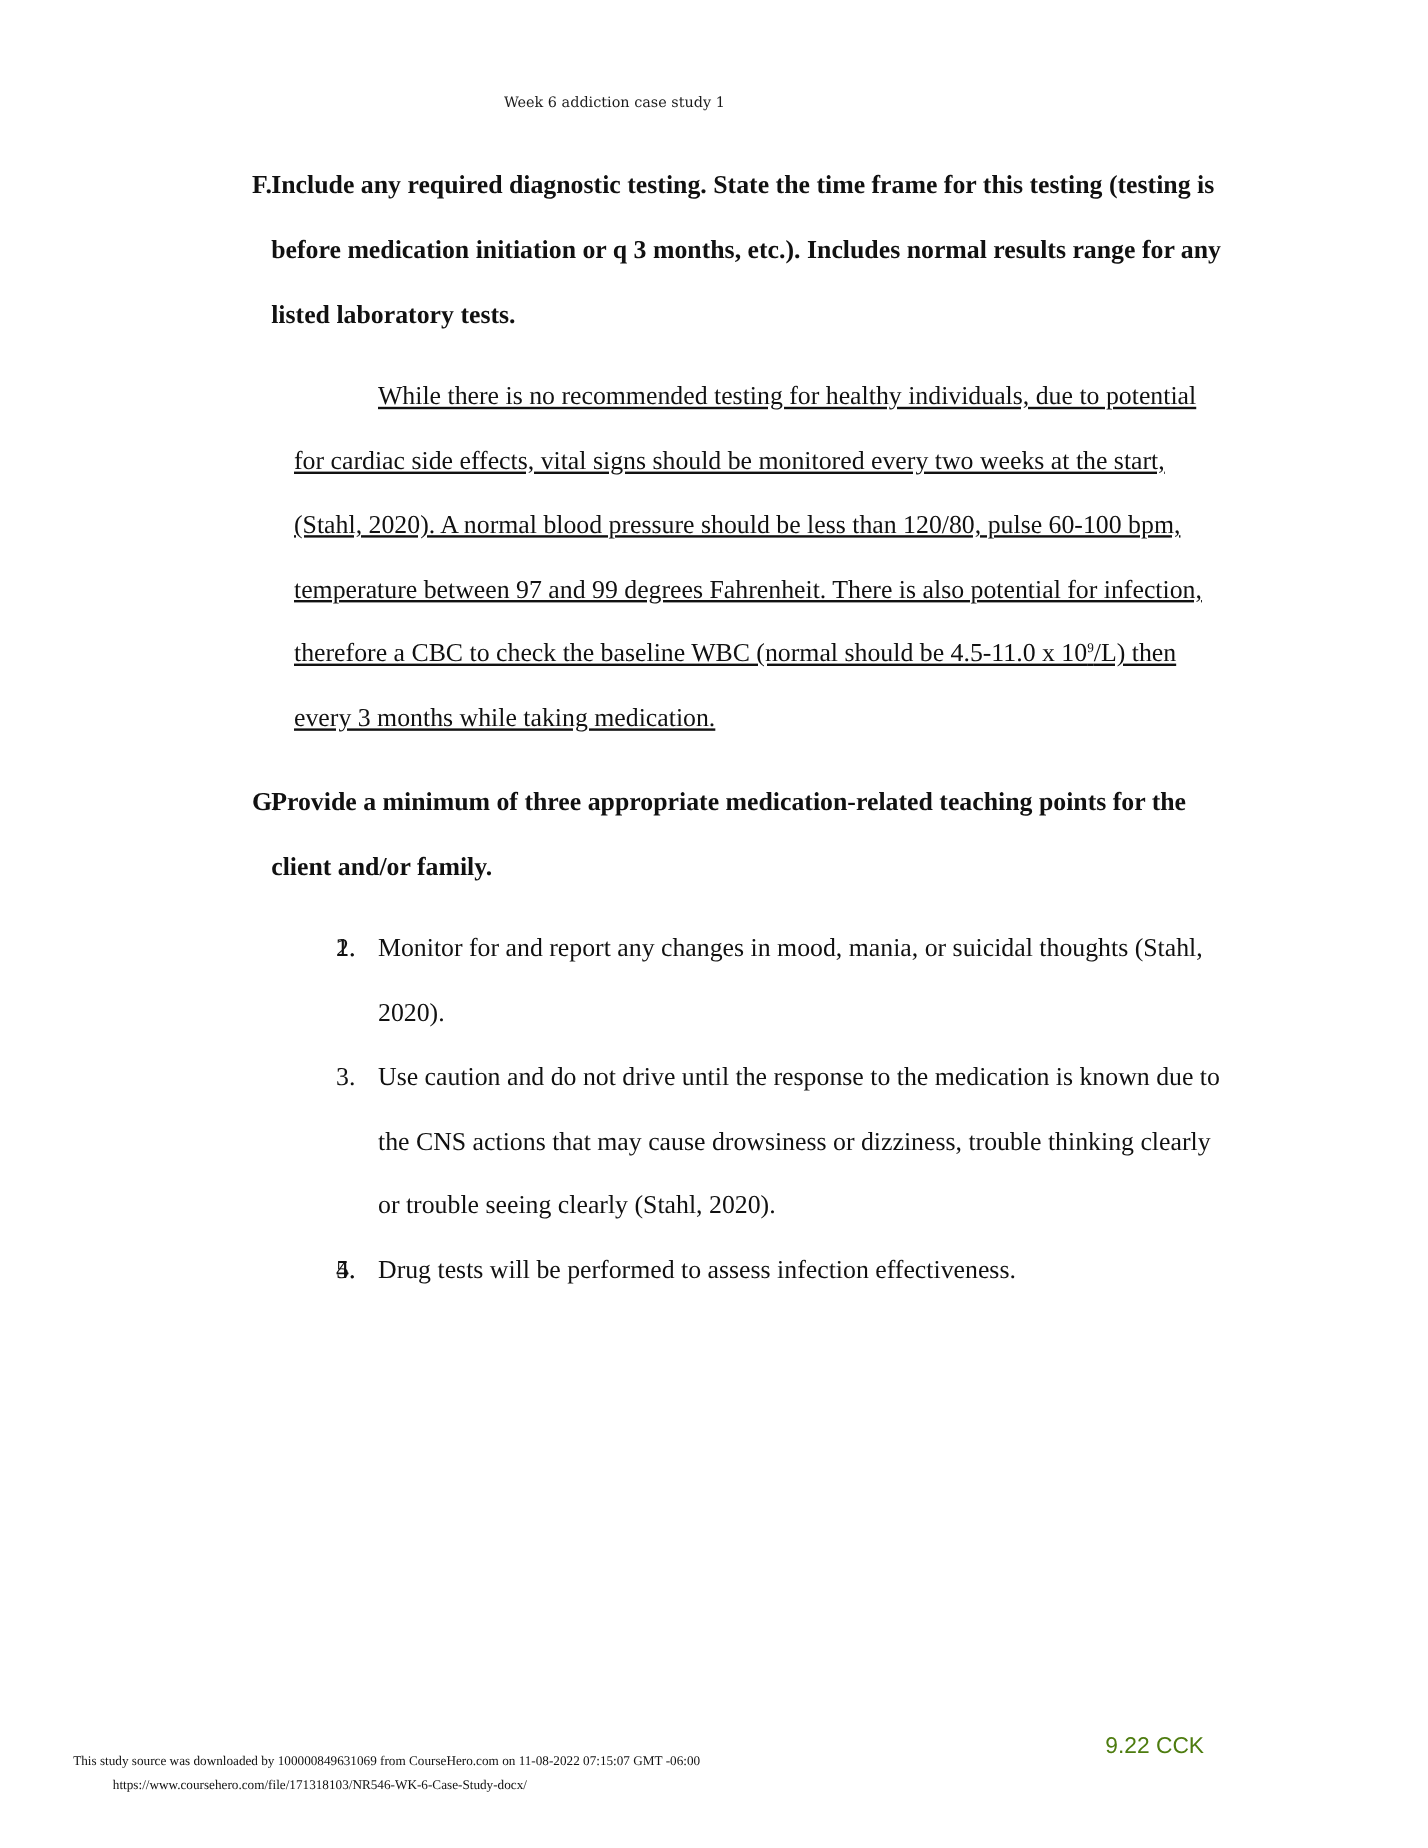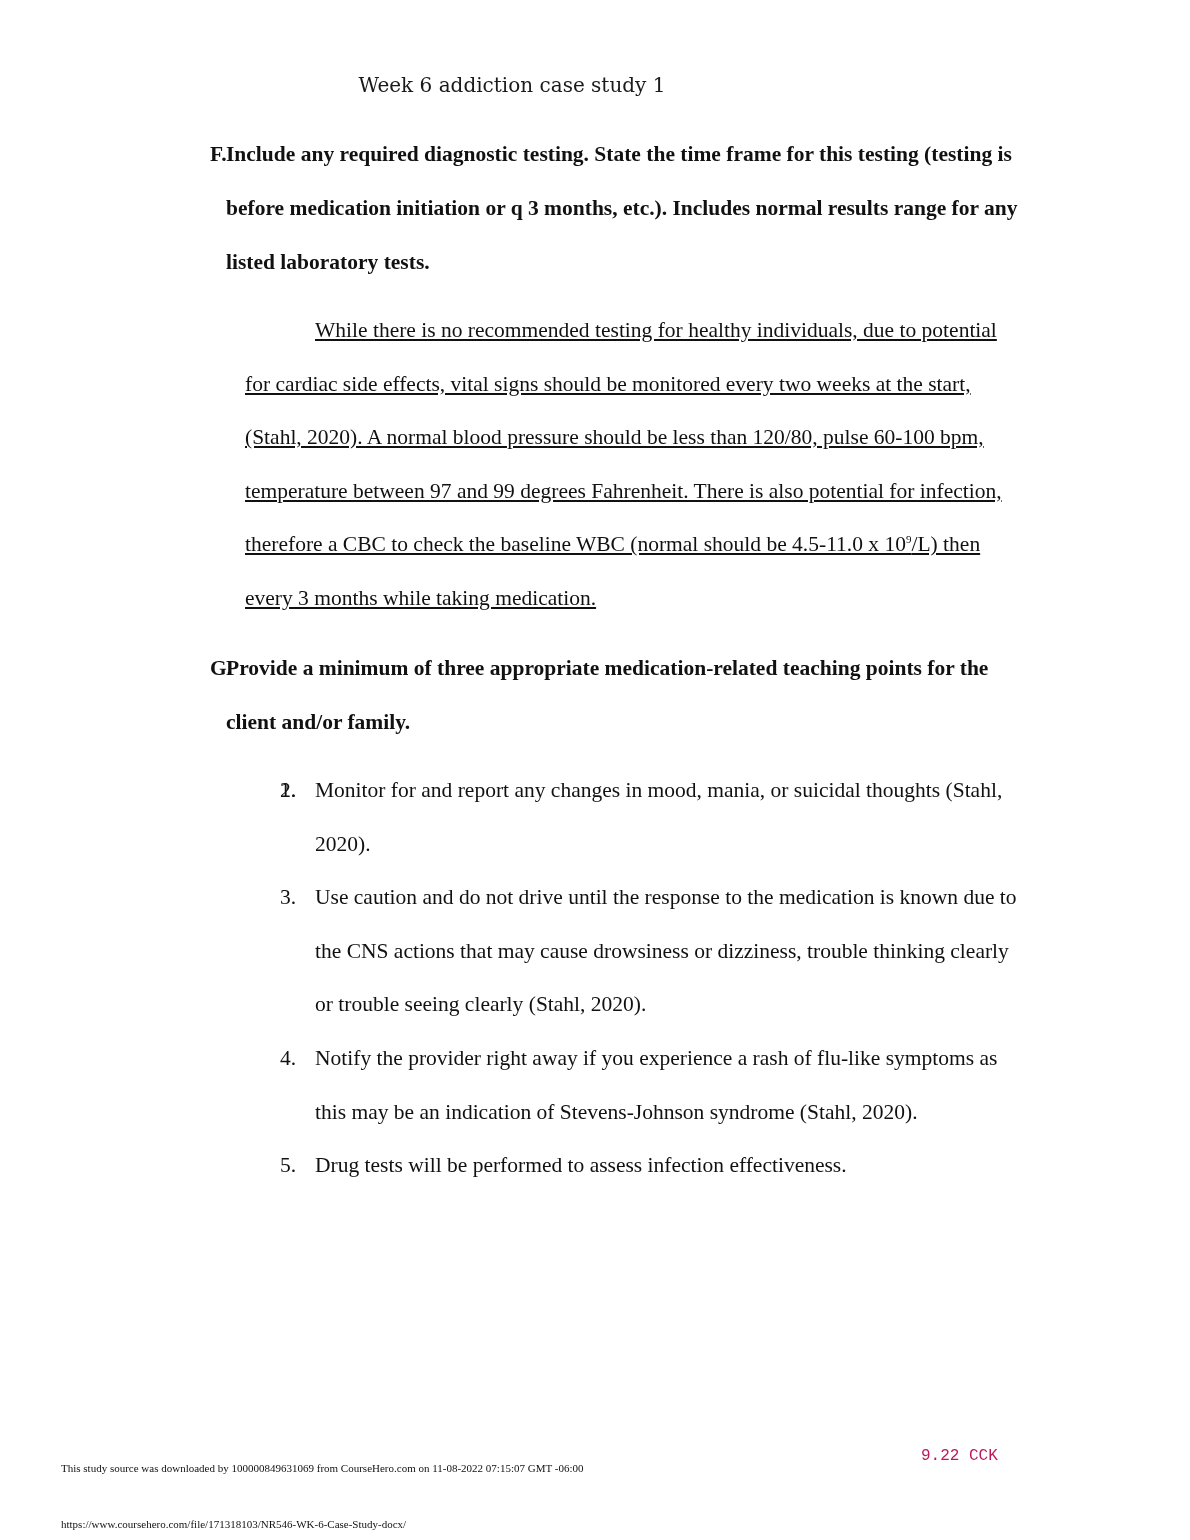--- a/index.html
+++ b/index.html
@@ -15,21 +15,21 @@
       color: #111111;
       font-family: "Liberation Serif", serif;
     }
     .header {
       position: absolute;
       top: 70px;
       left: 0;
       width: 1024px;
       text-align: center;
       font-family: "DejaVu Serif", serif;
-      font-size: 20px;
+      font-size: 12px;
       line-height: 30px;
       color: #1a1a1a;
     }
     .content {
       position: absolute;
       left: 210px;
       top: 0;
       width: 810px;
     }
     .q {
@@ -82,24 +82,24 @@
     }
     .list li .num {
       position: absolute;
       left: 0;
       top: 0;
     }
     .signature {
       position: absolute;
       left: 921px;
       top: 1441px;
-      font-family: Liberation Mono, monospace;
-      font-size: 16px;
+      font-family: Liberation Sans, sans-serif;
+      font-size: 19px;
       line-height: 30px;
-      color: #be185d;
+      color: #4d7c0f;
     }
     .footer-line {
       position: absolute;
       left: 61px;
       font-size: 11px;
       line-height: 20px;
       color: #111111;
     }
   </style>
 </head>
@@ -130,25 +130,24 @@
     <li>
       <span class="num">2.</span>
       <span>Monitor for and report any changes in mood, mania, or suicidal thoughts (Stahl, 2020).</span>
     </li>
     <li>
       <span class="num">3.</span>
       <span>Use caution and do not drive until the response to the medication is known due to the CNS actions that may cause drowsiness or dizziness, trouble thinking clearly or trouble seeing clearly (Stahl, 2020).</span>
     </li>
     <li>
       <span class="num">4.</span>
-      <span>Notify the provider right away if you experience a rash of flu-like symptoms as this may be an indication of Stevens-Johnson syndrome (Stahl, 2020).</span>
     </li>
     <li>
       <span class="num">5.</span>
       <span>Drug tests will be performed to assess infection effectiveness.</span>
     </li>
   </ol>
 </div>
 
 <div class="signature">9.22 CCK</div>
 
 <div class="footer-line" style="top:1458px;">This study source was downloaded by 100000849631069 from CourseHero.com on 11-08-2022 07:15:07 GMT -06:00</div>
-<div class="footer-line" style="top:1514px;">https://www.coursehero.com/file/171318103/NR546-WK-6-Case-Study-docx/</div>
+<div class="footer-line" style="top:1478px;margin-left:33px;">https://www.coursehero.com/file/171318103/NR546-WK-6-Case-Study-docx/</div>
 
 </body></html>

